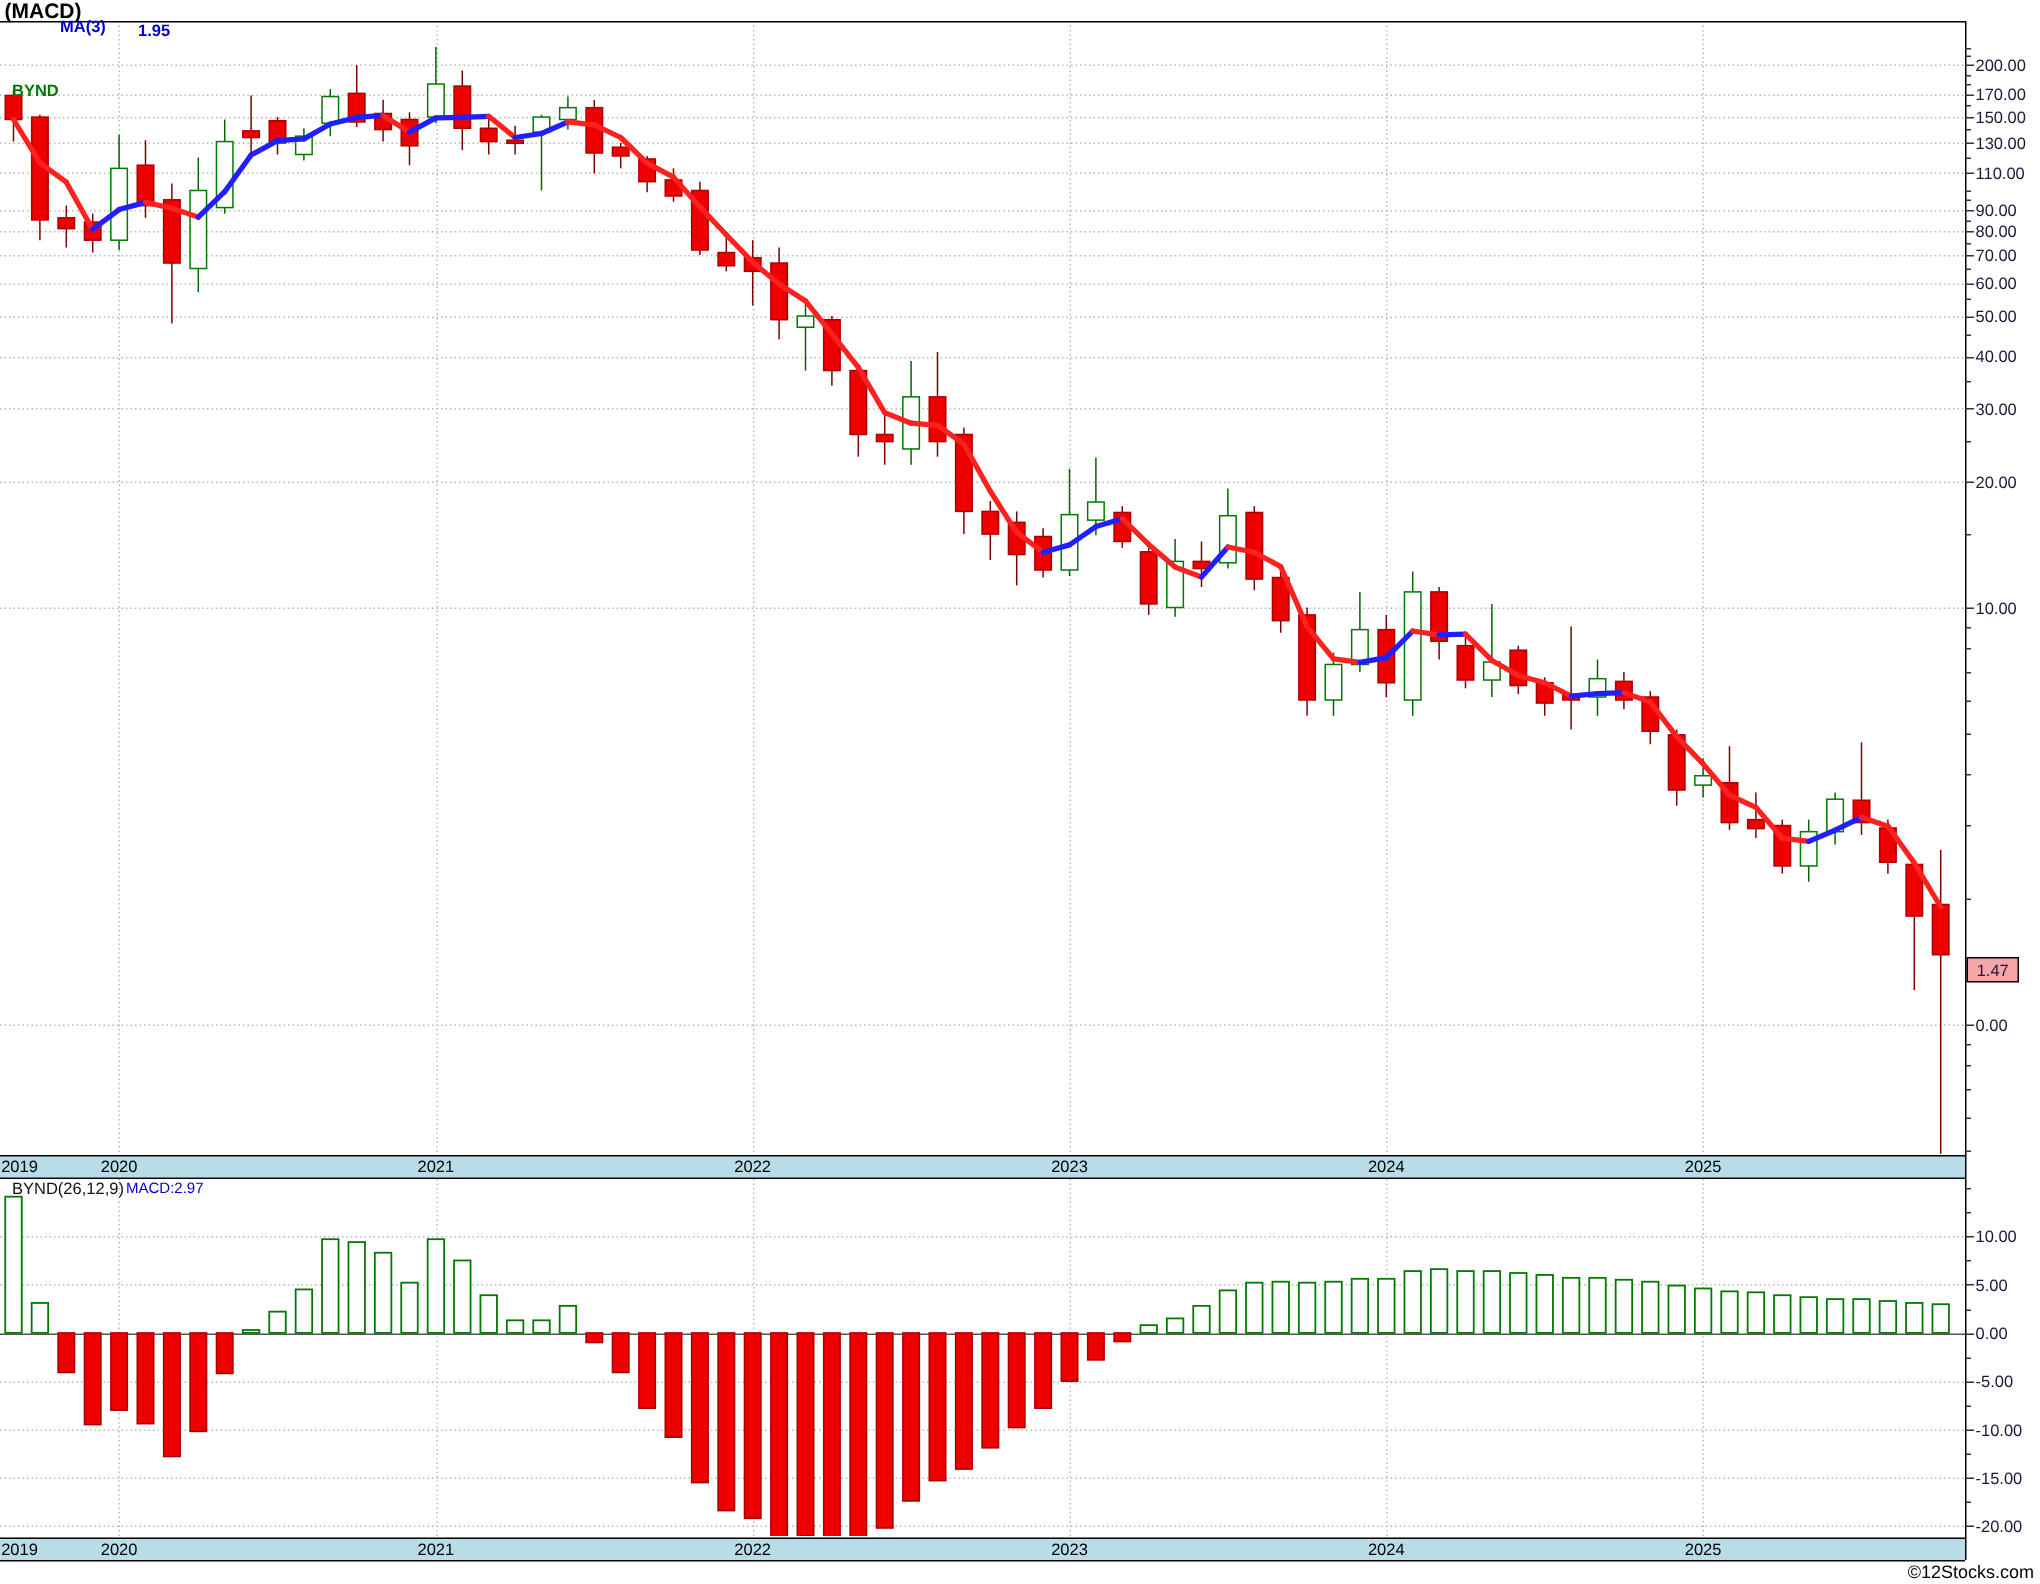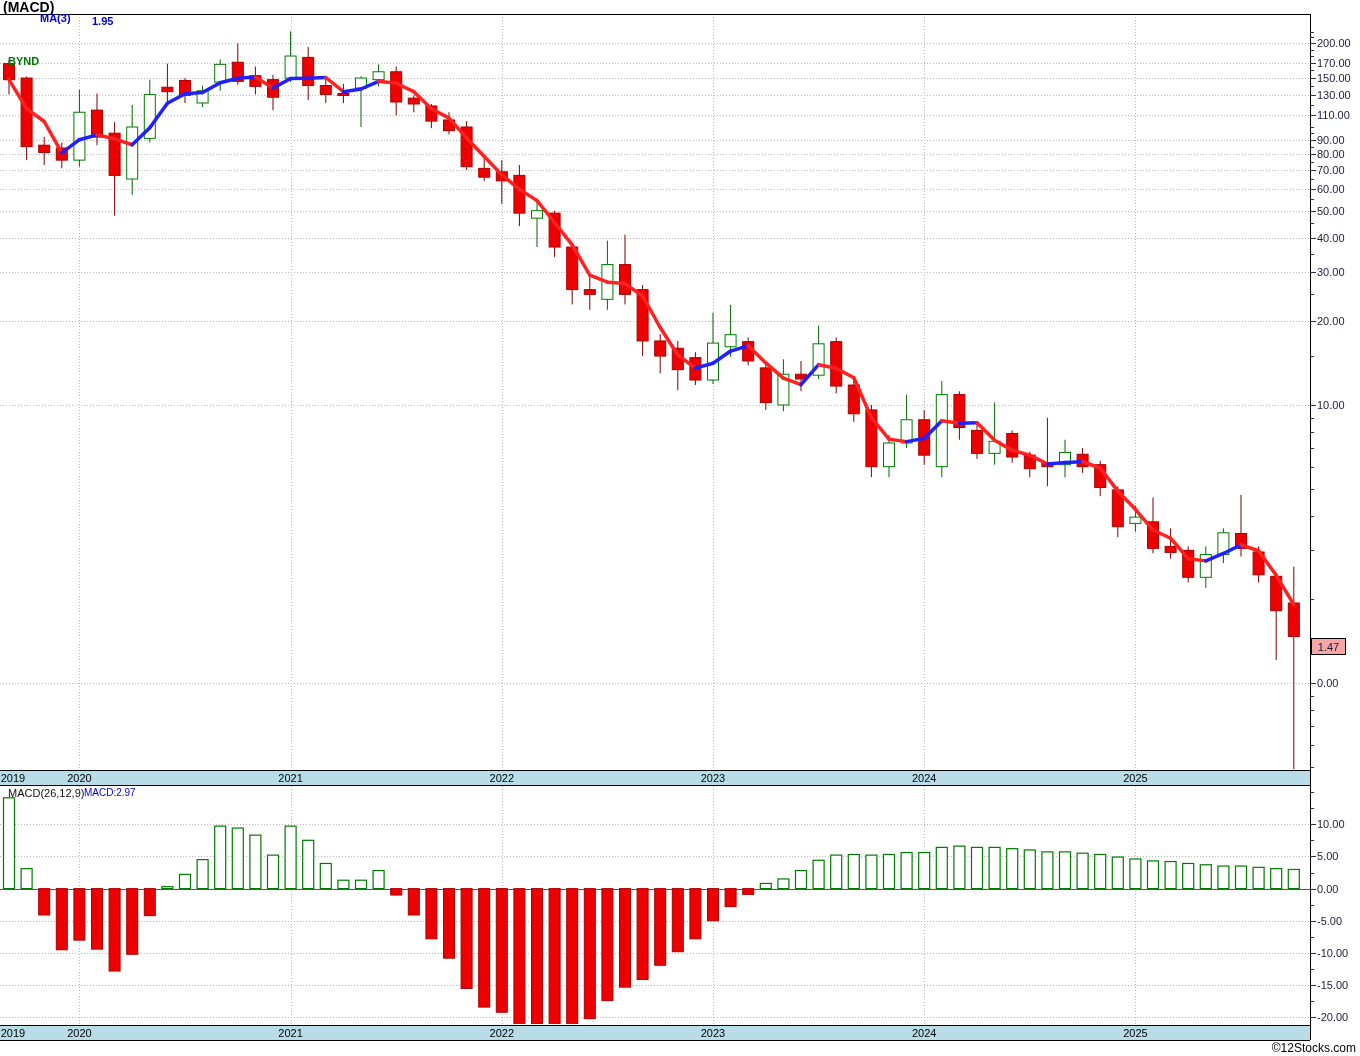--- a/index.html
+++ b/index.html
@@ -486,15 +486,15 @@
     <g>
       <rect x="1311.5" y="638.5" width="34" height="16" fill="#f5a6a6" stroke="#000000" stroke-width="1"></rect>
       <text x="1328.5" y="650.5" font-size="11" text-anchor="middle" fill="#1a1a3c">1.47</text>
     </g>
   </svg>
 
 <div class="abs" id="page-title">(MACD)</div>
 <div class="abs legend-sym">BYND</div>
 <div class="abs legend-ma">MA(3)</div>
 <div class="abs legend-val">1.95</div>
-<div class="abs macd-lab">MACD(26,12,9)</div>
+<div class="abs macd-lab">BYND(26,12,9)</div>
 <div class="abs macd-val">MACD:2.97</div>
 <div class="abs" id="footer-credit">©12Stocks.com</div>
 
 </body></html>

